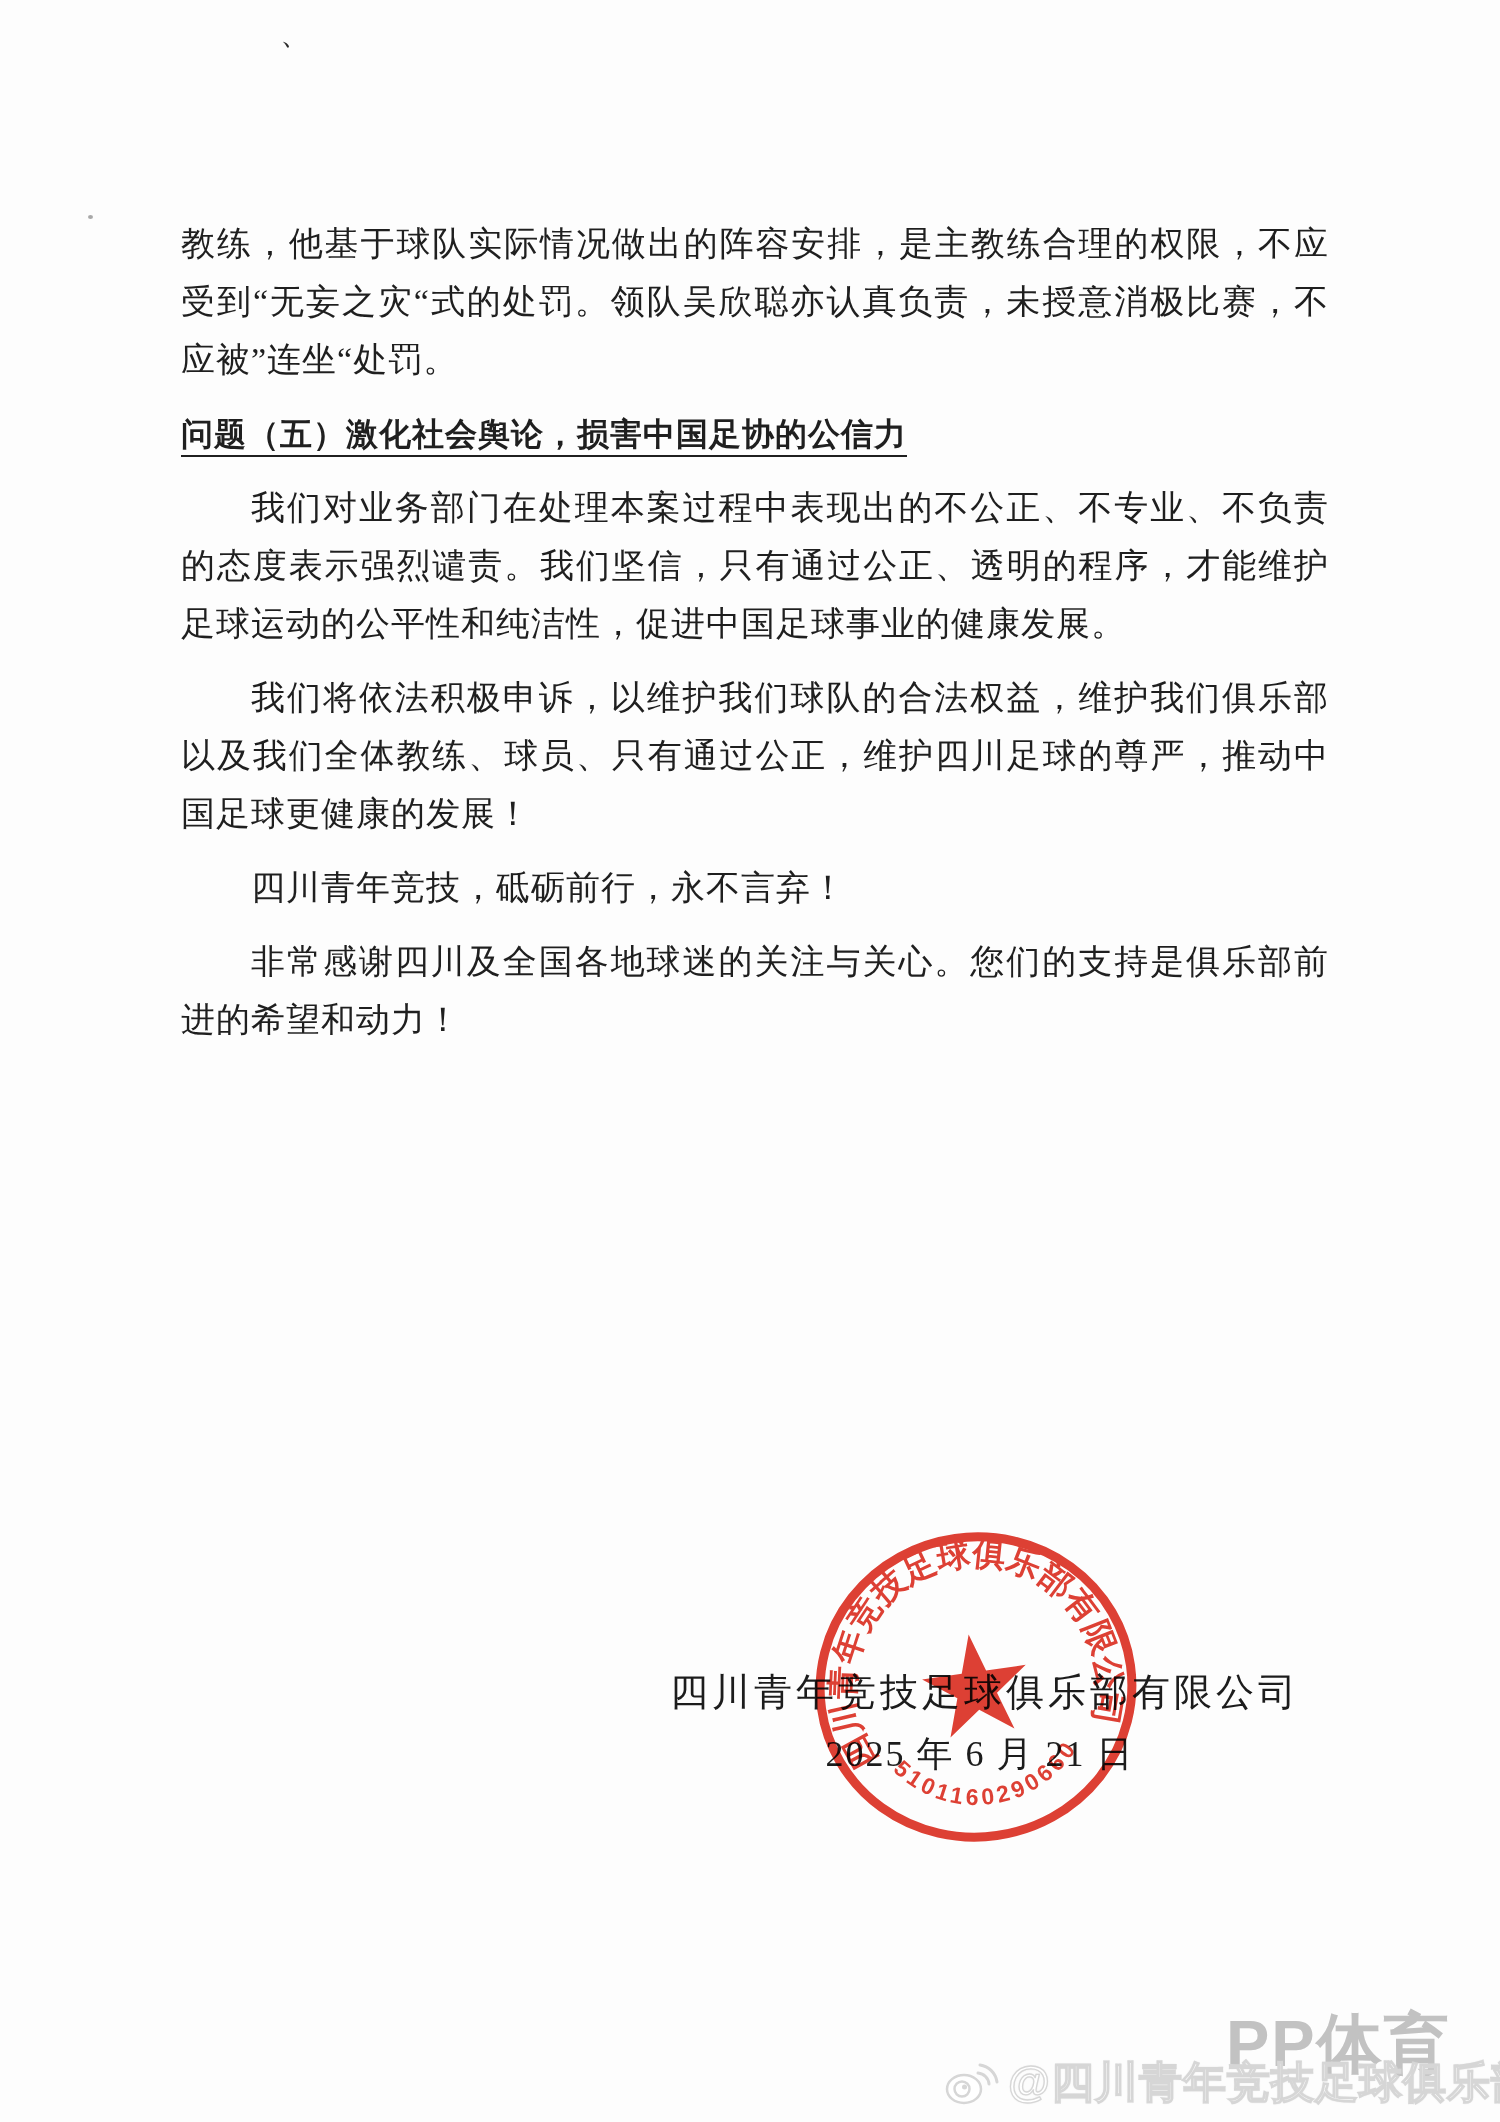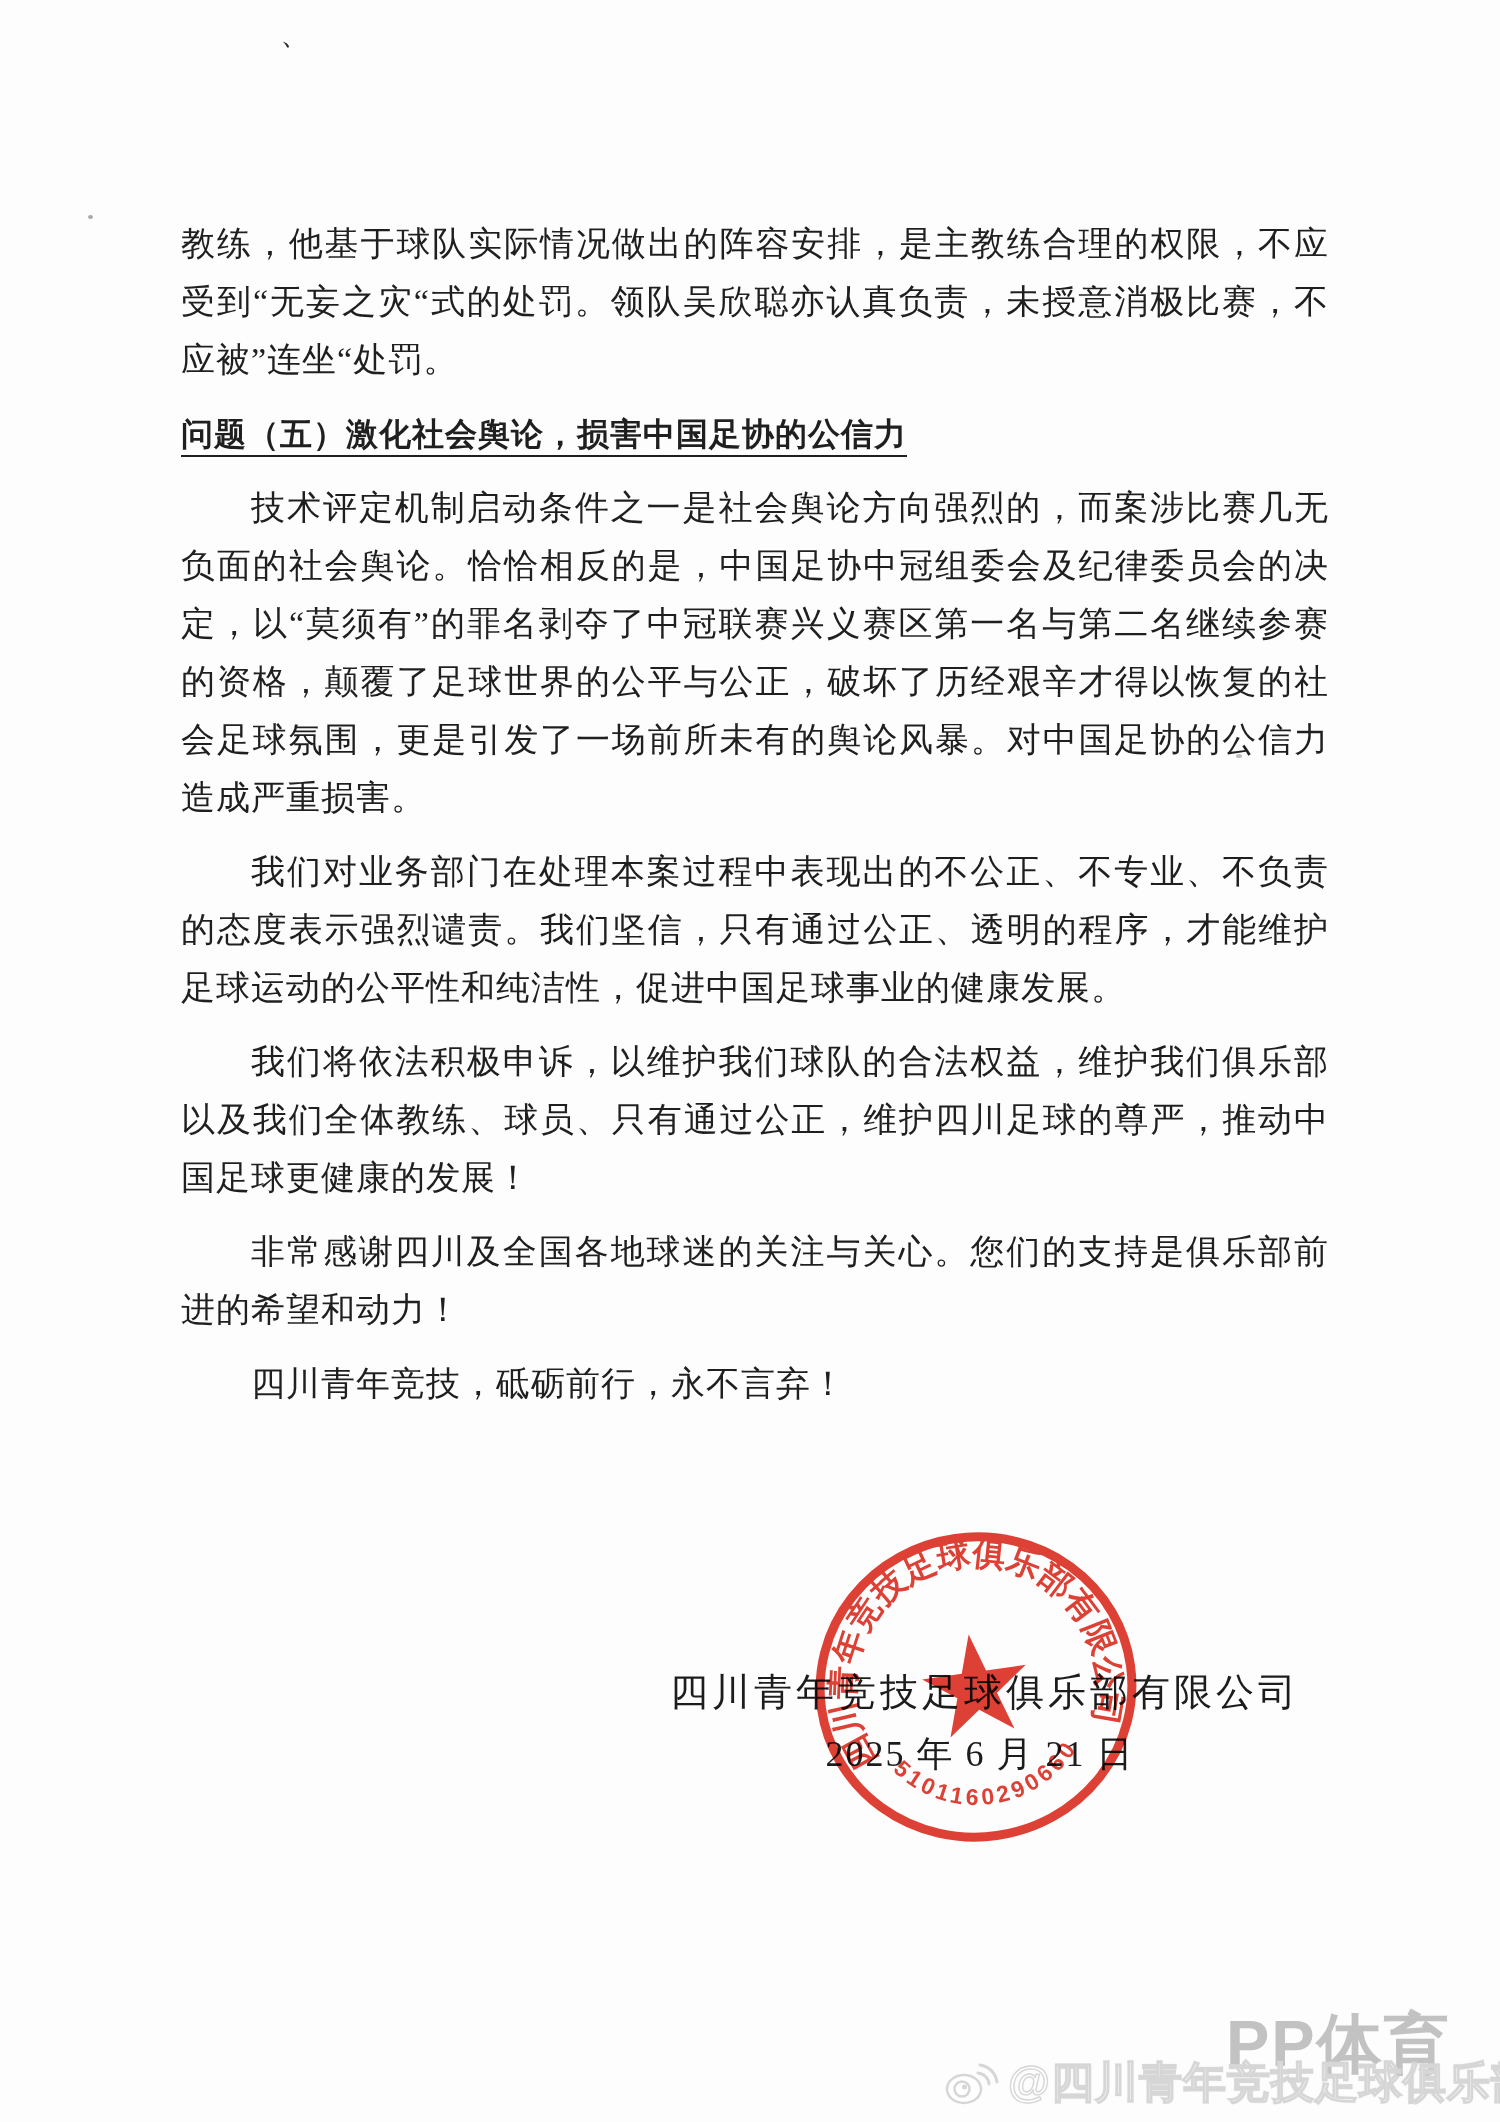--- a/index.html
+++ b/index.html
@@ -86,25 +86,24 @@
 
 <div class="page">
 
   <span class="stray-comma">、</span>
   <span class="speck s1"></span>
   <span class="speck s2"></span>
 
   <div class="body-text">
     <p>教练，他基于球队实际情况做出的阵容安排，是主教练合理的权限，不应受到“无妄之灾“式的处罚。领队吴欣聪亦认真负责，未授意消极比赛，不应被”连坐“处罚。</p>
     <p class="doc-heading">问题（五）激化社会舆论，损害中国足协的公信力</p>
-    <p class="indent">技术评定机制启动条件之一是社会舆论方向强烈的，而案涉比赛几无负面的社会舆论。恰恰相反的是，中国足协中冠组委会及纪律委员会的决定，以“莫须有”的罪名剥夺了中冠联赛兴义赛区第一名与第二名继续参赛的资格，颠覆了足球世界的公平与公正，破坏了历经艰辛才得以恢复的社会足球氛围，更是引发了一场前所未有的舆论风暴。对中国足协的公信力造成严重损害。</p>
     <p class="indent">我们对业务部门在处理本案过程中表现出的不公正、不专业、不负责的态度表示强烈谴责。我们坚信，只有通过公正、透明的程序，才能维护足球运动的公平性和纯洁性，促进中国足球事业的健康发展。</p>
     <p class="indent">我们将依法积极申诉，以维护我们球队的合法权益，维护我们俱乐部以及我们全体教练、球员、只有通过公正，维护四川足球的尊严，推动中国足球更健康的发展！</p>
+    <p class="indent">四川青年竞技，砥砺前行，永不言弃！</p>
     <p class="indent">非常感谢四川及全国各地球迷的关注与关心。您们的支持是俱乐部前进的希望和动力！</p>
-    <p class="indent">四川青年竞技，砥砺前行，永不言弃！</p>
   </div>
 
   <div class="sign-block">
     <div class="sign-company">四川青年竞技足球俱乐部有限公司</div>
     <div class="sign-date">2025 年 6 月 21 日</div>
   </div>
 
   <svg class="seal" viewBox="0 0 340 340" xmlns="http://www.w3.org/2000/svg">
     <defs>
       <path id="arcTop" d="M 64.3,231 A 122,122 0 1 1 275.7,231" fill="none"></path>

